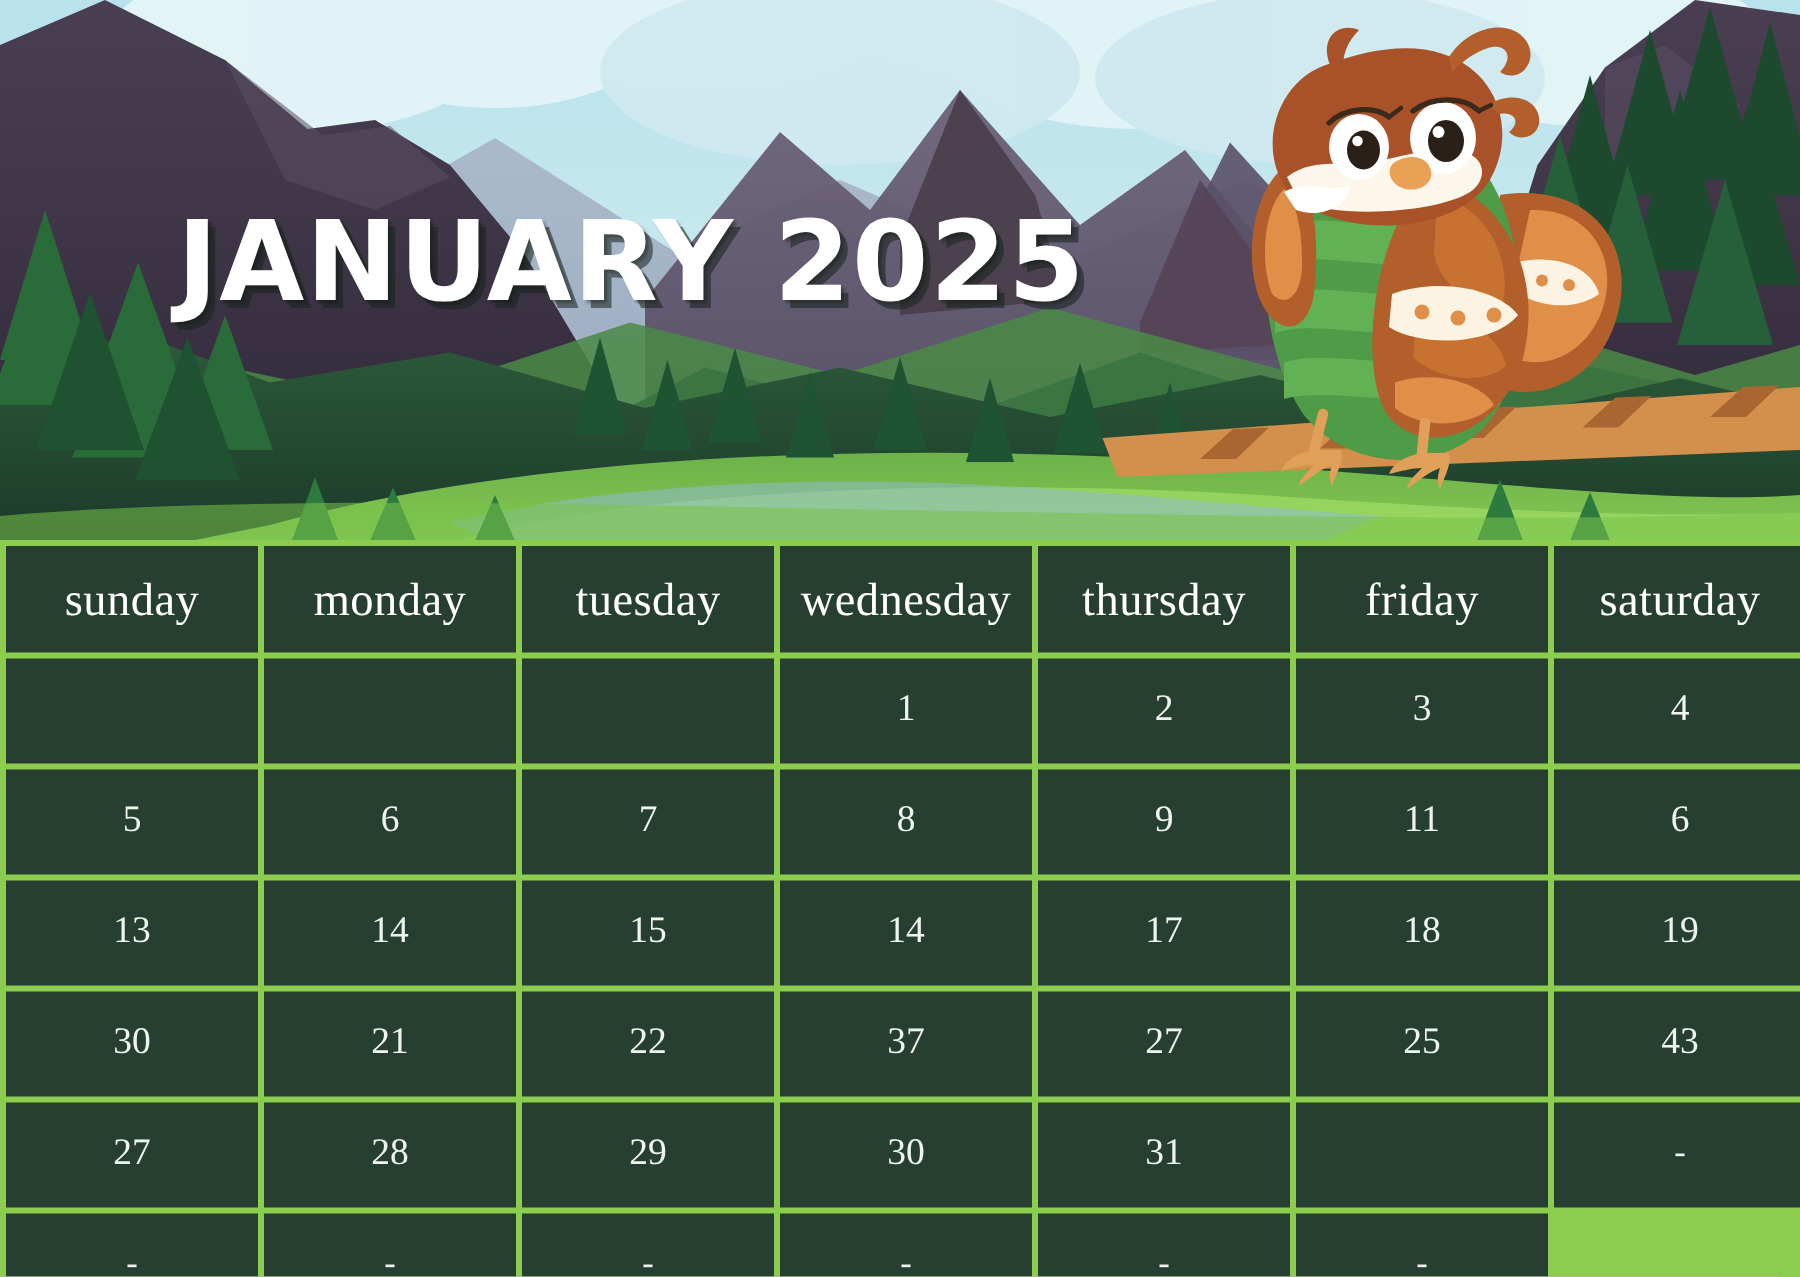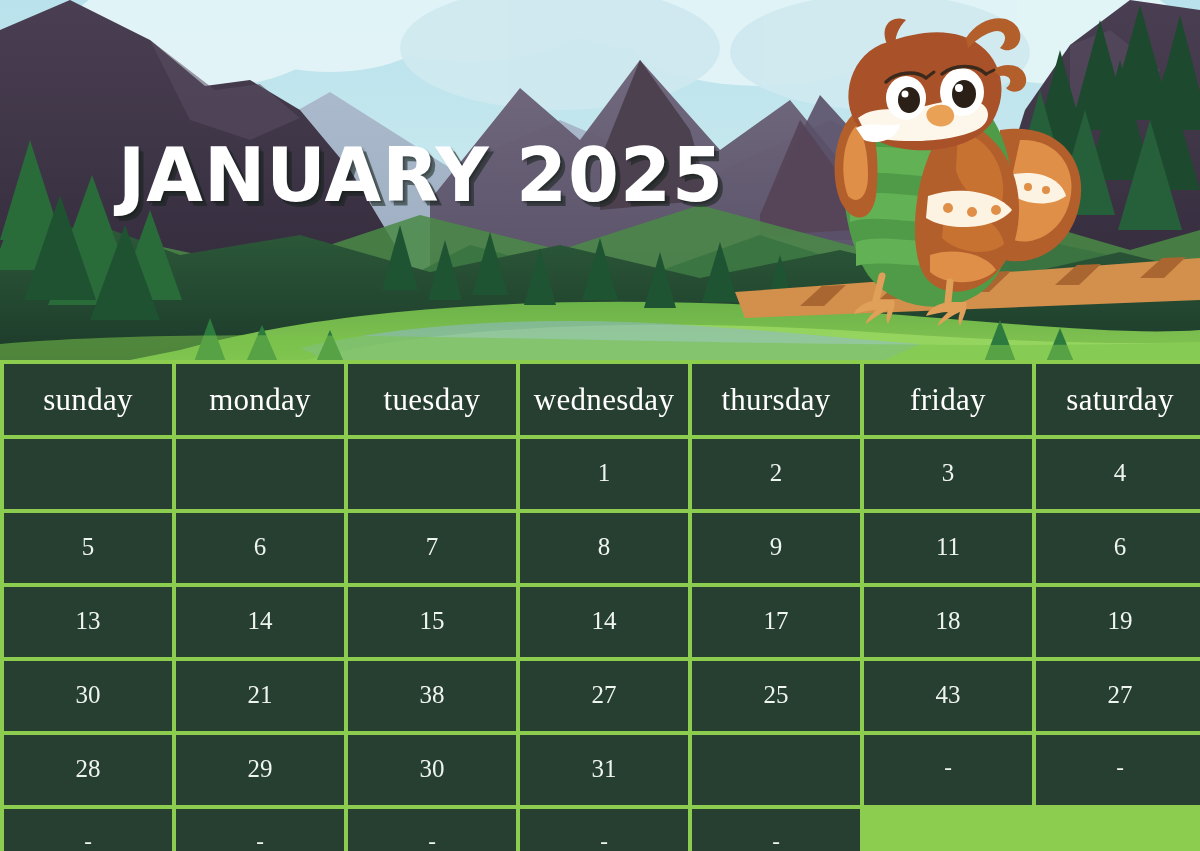--- a/index.html
+++ b/index.html
@@ -378,21 +378,24 @@
       <div class="cell">
           <span class="date-num">19</span>
         </div>
       <div class="cell">
           <span class="date-num">30</span>
         </div>
       <div class="cell">
           <span class="date-num">21</span>
         </div>
       <div class="cell">
-          <span class="date-num">38</span>
+          <span class="date-num">22</span>
+        </div>
+      <div class="cell">
+          <span class="date-num">37</span>
         </div>
       <div class="cell">
           <span class="date-num">27</span>
         </div>
       <div class="cell">
           <span class="date-num">25</span>
         </div>
 
       <div class="cell">
           <span class="date-num">43</span>

